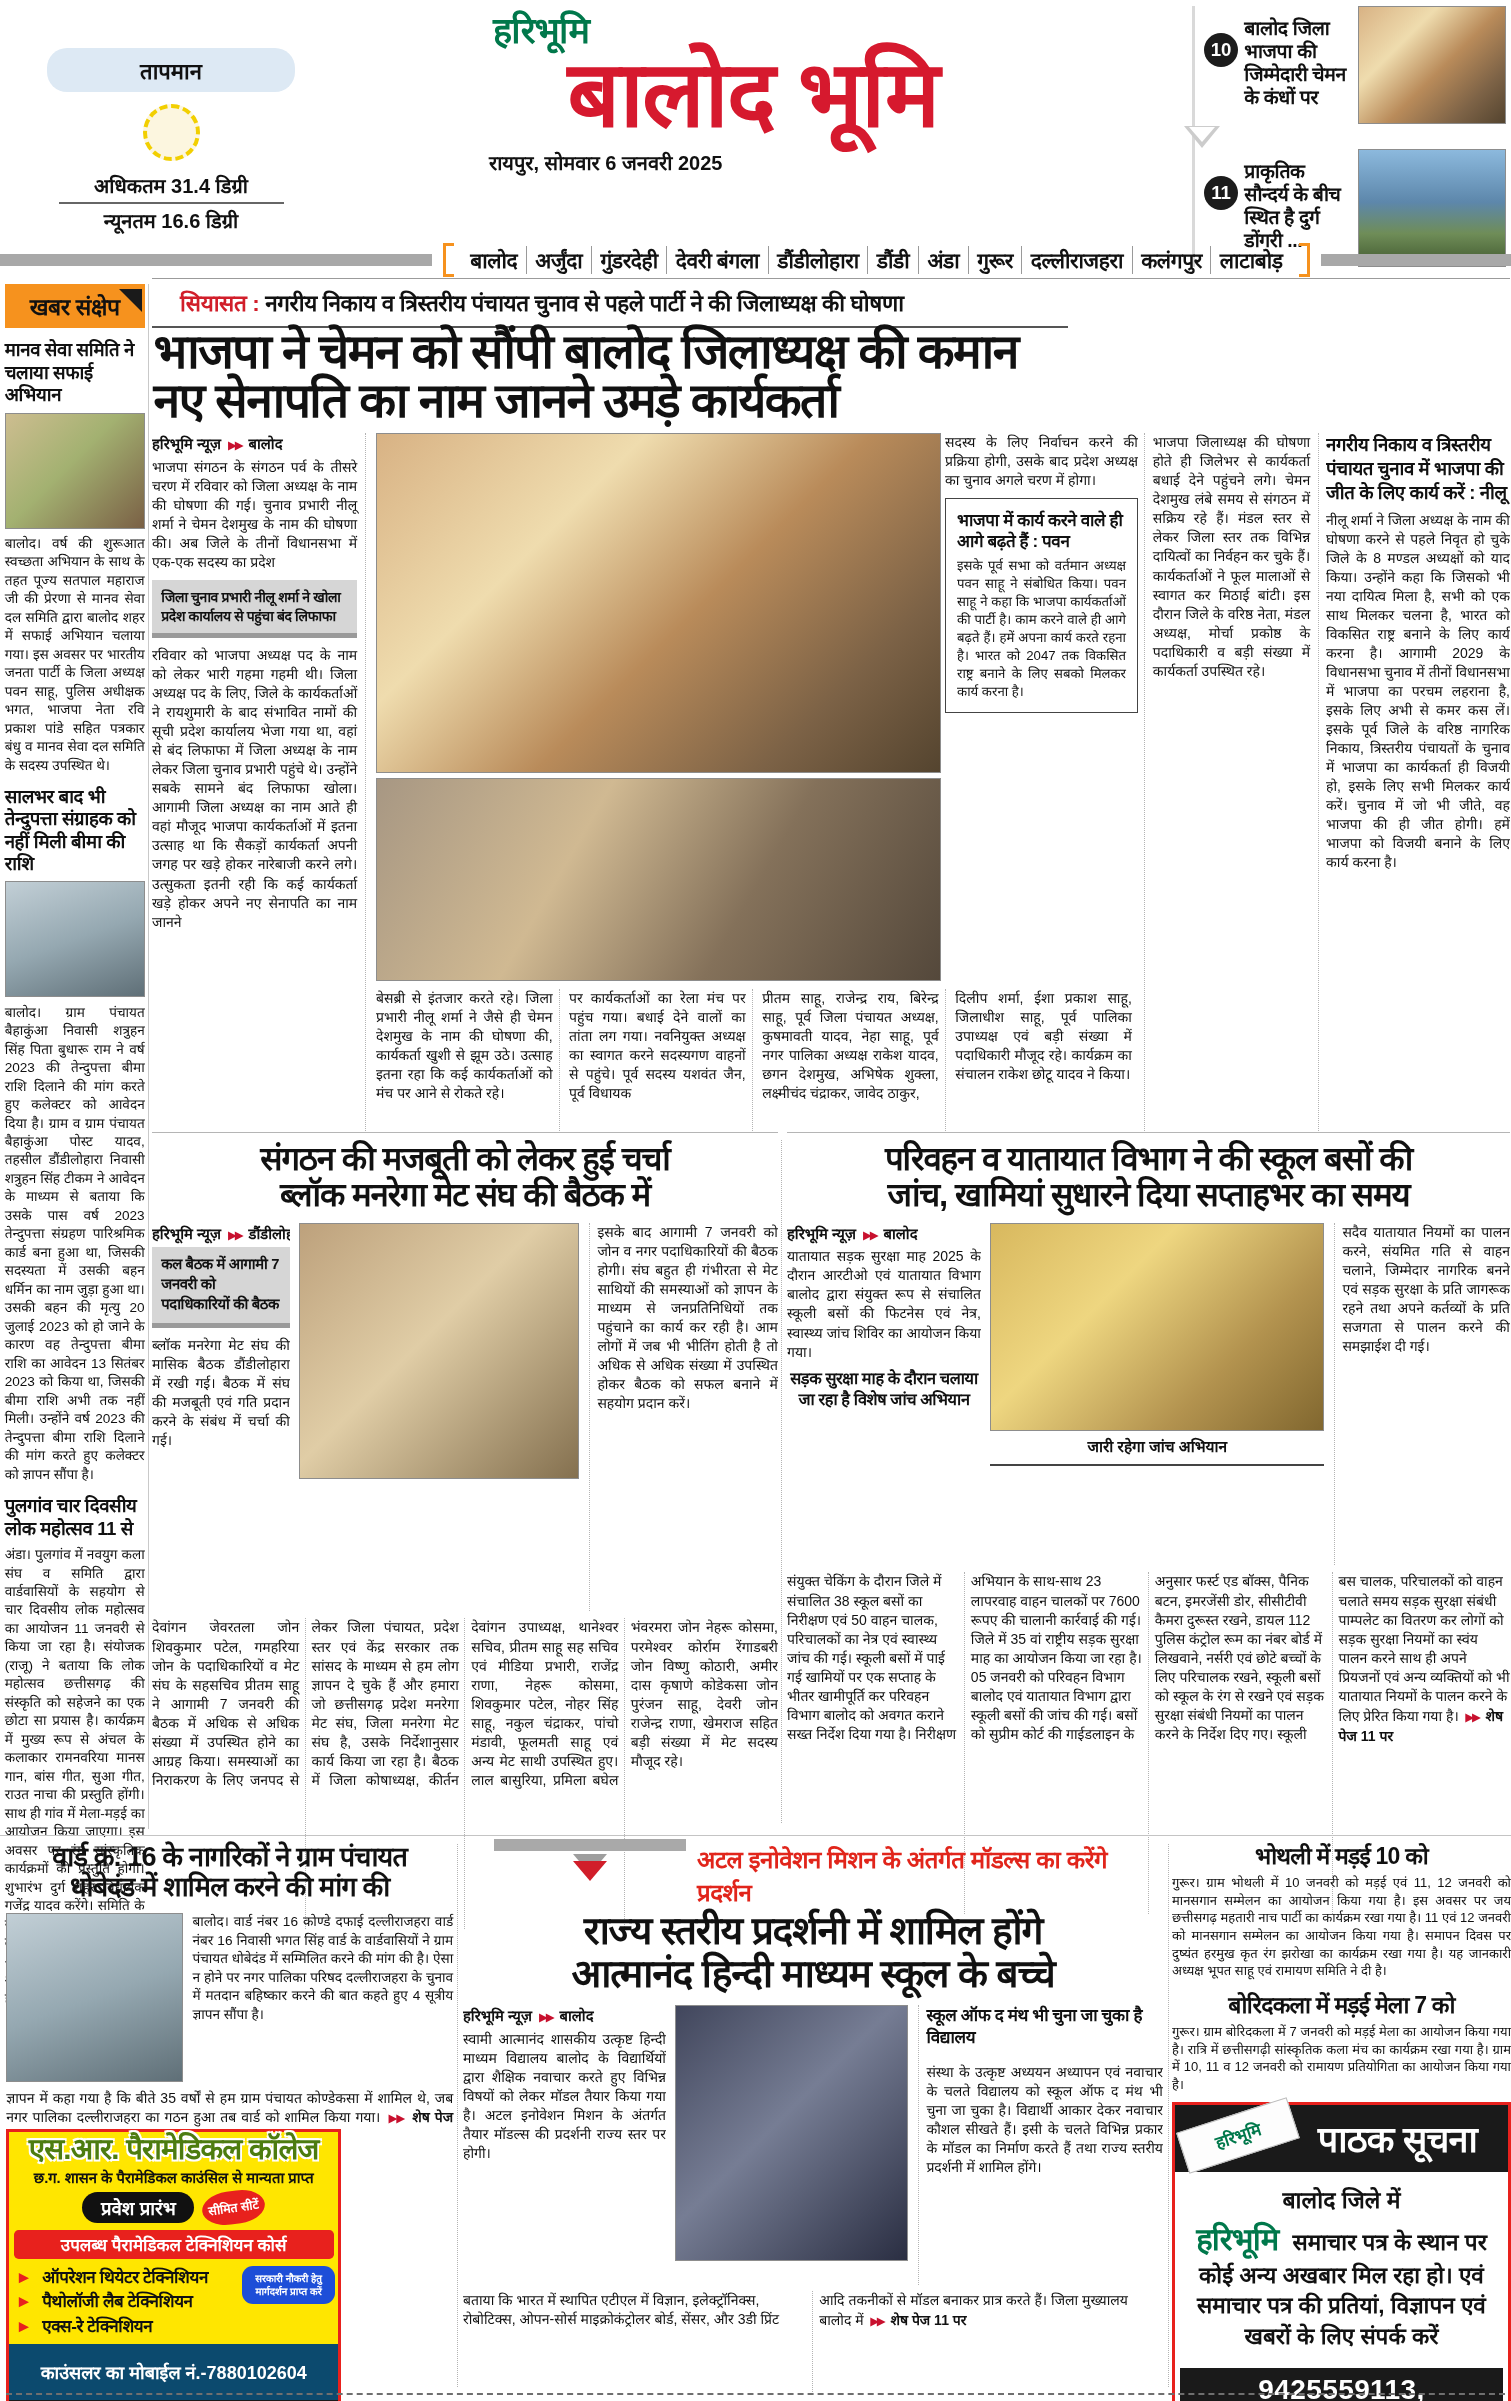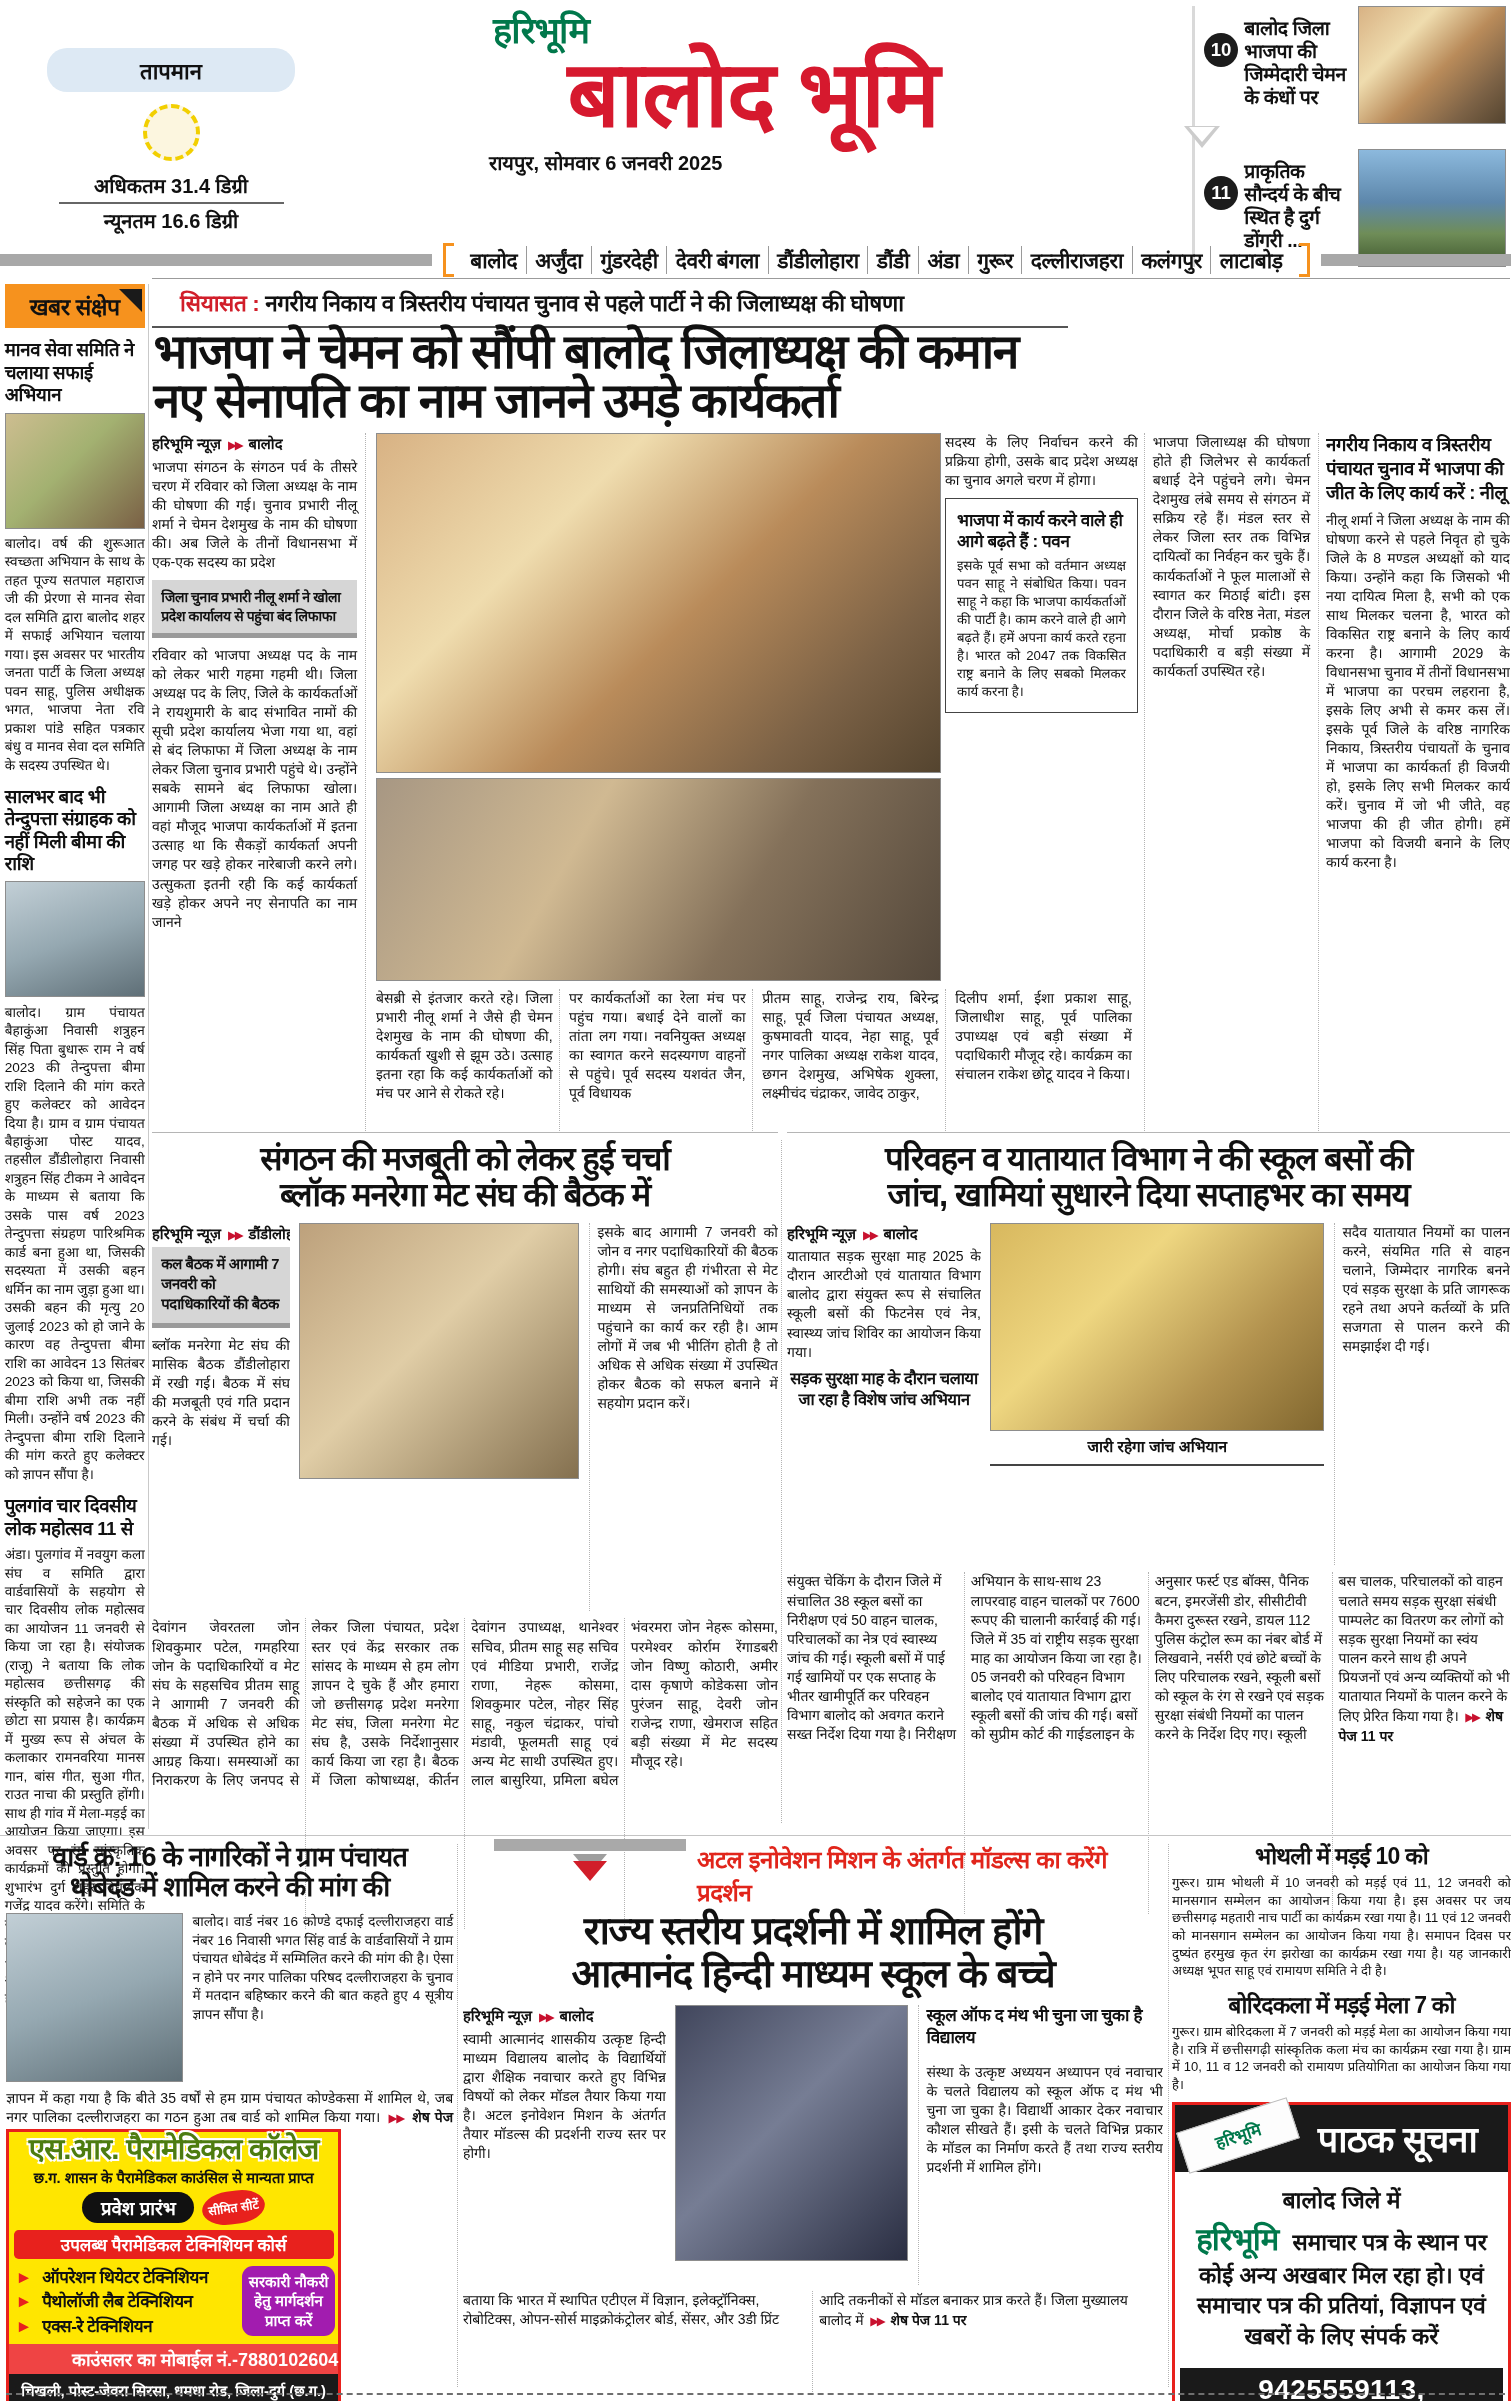--- a/index.html
+++ b/index.html
@@ -154,22 +154,22 @@
   .sr-title { color:#4d7c0f; font-weight:bold; font-size:29.5px; text-align:center; letter-spacing:-0.8px; line-height:1.05; padding-top:2px;
               text-shadow:-1.6px -1.6px 0 #fff, 1.6px -1.6px 0 #fff, -1.6px 1.6px 0 #fff, 1.6px 1.6px 0 #fff; }
   .sr-sub { font-weight:bold; font-size:14.8px; text-align:center; padding:1.6px 3.1px 4.7px; }
   .sr-midrow { display:flex; align-items:center; justify-content:center; gap:7.8px; }
   .sr-pill { background:#111; color:#fff; font-weight:bold; font-size:18.6px; border-radius:18.6px; padding:3.1px 18.6px; }
   .sr-seats { background:#e8211d; color:#fff; font-weight:bold; font-size:12.4px; border-radius:50%/60%; padding:7.8px 6.2px; transform:rotate(-8deg); }
   .sr-bar { background:#e8211d; color:#fff; font-weight:bold; font-size:17px; text-align:center; margin:6.2px 4.7px 4.7px; padding:3.1px 0; border-radius:4.7px; }
   .sr-main { position:relative; padding:1.6px 6.2px 0; }
   .sr-item { font-weight:bold; font-size:17px; letter-spacing:-0.4px; line-height:1.45; }
   .sr-item .arr { color:#e8211d; margin-right:6.2px; }
-  .sr-govt { position:absolute; right:3.1px; top:1.6px; width:93px; background:#a21caf; color:#fff; font-weight:bold; font-size:15px; text-align:center; border-radius:11px; padding:6.2px 3.1px; line-height:1.3; }
-  .sr-counselor { background:#ef4444; color:#fff; font-weight:bold; font-size:18px; text-align:right; padding:3px 0; margin-top:4.7px; }
+  .sr-govt { position:absolute; right:3.1px; top:1.6px; width:93px; background:#1d4ed8; color:#fff; font-weight:bold; font-size:10px; text-align:center; border-radius:11px; padding:6.2px 3.1px; line-height:1.3; }
+  .sr-counselor { background:#0c4a6e; color:#fff; font-weight:bold; font-size:18px; text-align:center; padding:16px 0; margin-top:4.7px; }
   .sr-addr { background:#1a1a1a; color:#fff; font-weight:bold; font-size:14.8px; text-align:center; padding:5.4px 1.6px; }
 </style>
 </head>
 <body>
 
 <div class="page">
 
   <div>
     <div class="weather">
       <div class="weather-pill">तापमान</div>

